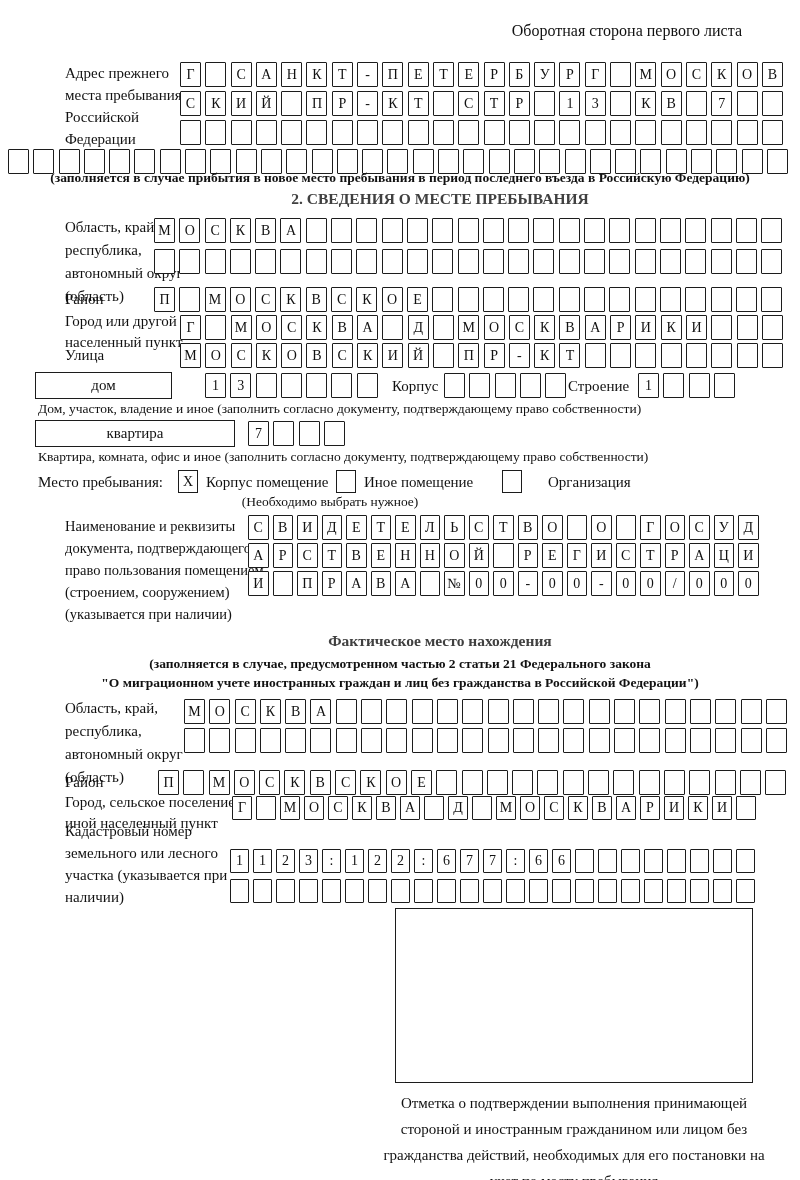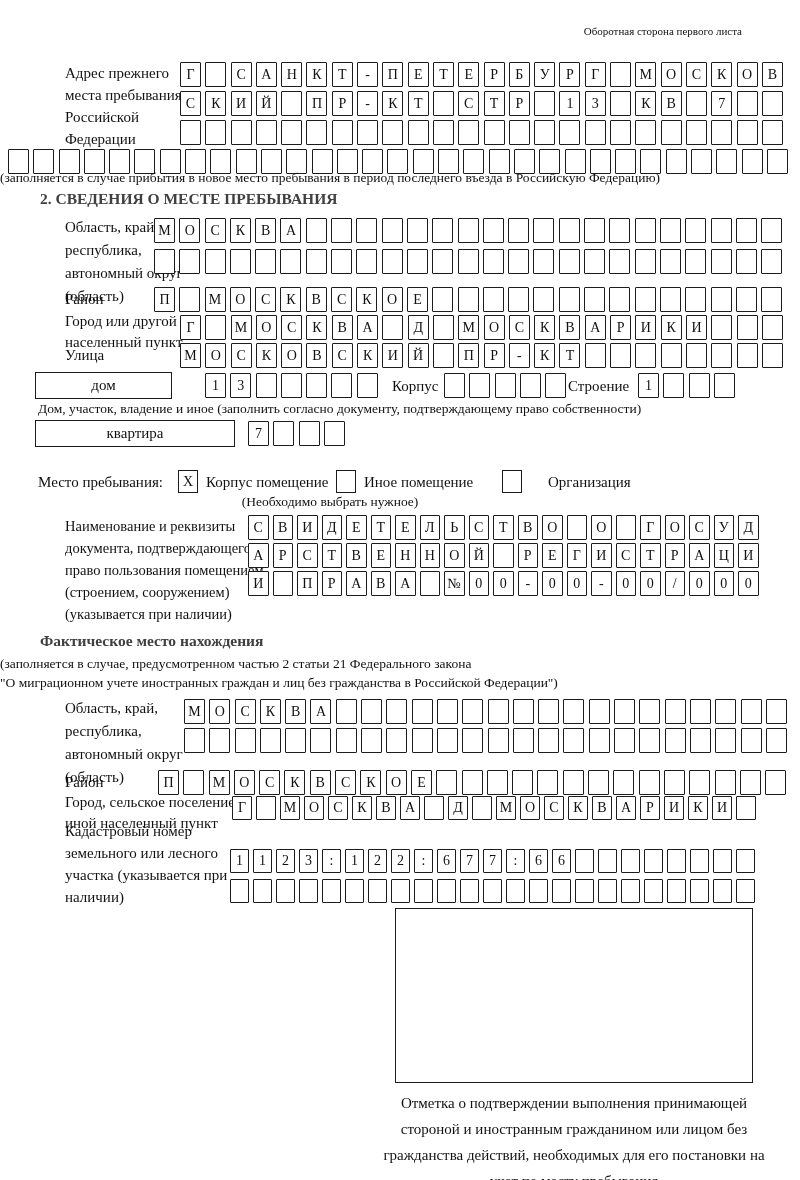--- a/index.html
+++ b/index.html
@@ -5,21 +5,21 @@
   html,body{margin:0;padding:0;background:#fff;}
   .page{
     position:relative;width:800px;height:1180px;background:#ffffff;
     font-family:"Liberation Serif","DejaVu Serif",serif;color:#111;
     overflow:hidden;
   }
   .abs{position:absolute;}
   .lbl{font-size:15px;line-height:22px;color:#111;}
   .note{font-size:13.5px;color:#111;}
   .title{font-weight:bold;font-size:15.5px;color:#404040;margin-left:40px;}
-  .center{text-align:left;width:800px;left:0;}
+  .center{text-align:center;width:800px;left:0;font-weight:bold;}
   .cells{display:flex;gap:4.3px;}
   .cell{
     width:21px;height:25px;border:1.5px solid #1c1c1c;border-radius:1px;
     box-sizing:border-box;display:flex;align-items:center;justify-content:center;
     font-size:14px;background:#fff;flex:0 0 auto;
   }
   .cells-sm{gap:4px;}
   .cells-sm .cell{width:20.5px;}
   .cells-f{gap:4px;}
   .cells-f .cell{width:20px;height:24px;}
@@ -33,21 +33,21 @@
     width:20px;height:23px;border:1.5px solid #1c1c1c;box-sizing:border-box;
     display:flex;align-items:center;justify-content:center;font-size:14px;background:#fff;
   }
   .stampbox{border:1.5px solid #1c1c1c;box-sizing:border-box;background:#fff;}
 </style>
 </head>
 <body>
 
 <div class="page">
 
-  <div class="abs lbl" style="top:20px;right:58px;font-size:11px;">Оборотная сторона первого листа</div>
+  <div class="abs lbl" style="top:20px;right:58px;font-size:16px;">Оборотная сторона первого листа</div>
 
   <div class="abs lbl" style="top:62px;left:65px;width:132px;">Адрес прежнего места пребывания в Российской Федерации</div>
   <div class="abs cells" style="top:62px;left:180px;">
       <span class="cell">Г</span>
       <span class="cell"></span>
       <span class="cell">С</span>
       <span class="cell">А</span>
       <span class="cell">Н</span>
       <span class="cell">К</span>
       <span class="cell">Т</span>
@@ -326,20 +326,21 @@
     </div>
   <div class="abs note" style="top:401px;left:38px;">Дом, участок, владение и иное (заполнить согласно документу, подтверждающему право собственности)</div>
 
   <div class="abs fieldbox" style="top:420px;left:35px;width:200px;">квартира</div>
   <div class="abs cells" style="top:421px;left:248px;">
       <span class="cell">7</span>
       <span class="cell"></span>
       <span class="cell"></span>
       <span class="cell"></span>
     </div>
+  <div class="abs note" style="top:449px;left:38px;">Квартира, комната, офис и иное (заполнить согласно документу, подтверждающему право собственности)</div>
 
   <div class="abs lbl" style="top:471px;left:38px;">Место пребывания:</div>
   <div class="abs checkbox" style="top:470px;left:178px;">X</div>
   <div class="abs lbl" style="top:471px;left:206px;">Корпус помещение</div>
   <div class="abs checkbox" style="top:470px;left:336px;"></div>
   <div class="abs lbl" style="top:471px;left:364px;">Иное помещение</div>
   <div class="abs checkbox" style="top:470px;left:502px;"></div>
   <div class="abs lbl" style="top:471px;left:548px;">Организация</div>
   <div class="abs note" style="top:494px;left:130px;width:400px;text-align:center;">(Необходимо выбрать нужное)</div>
 

